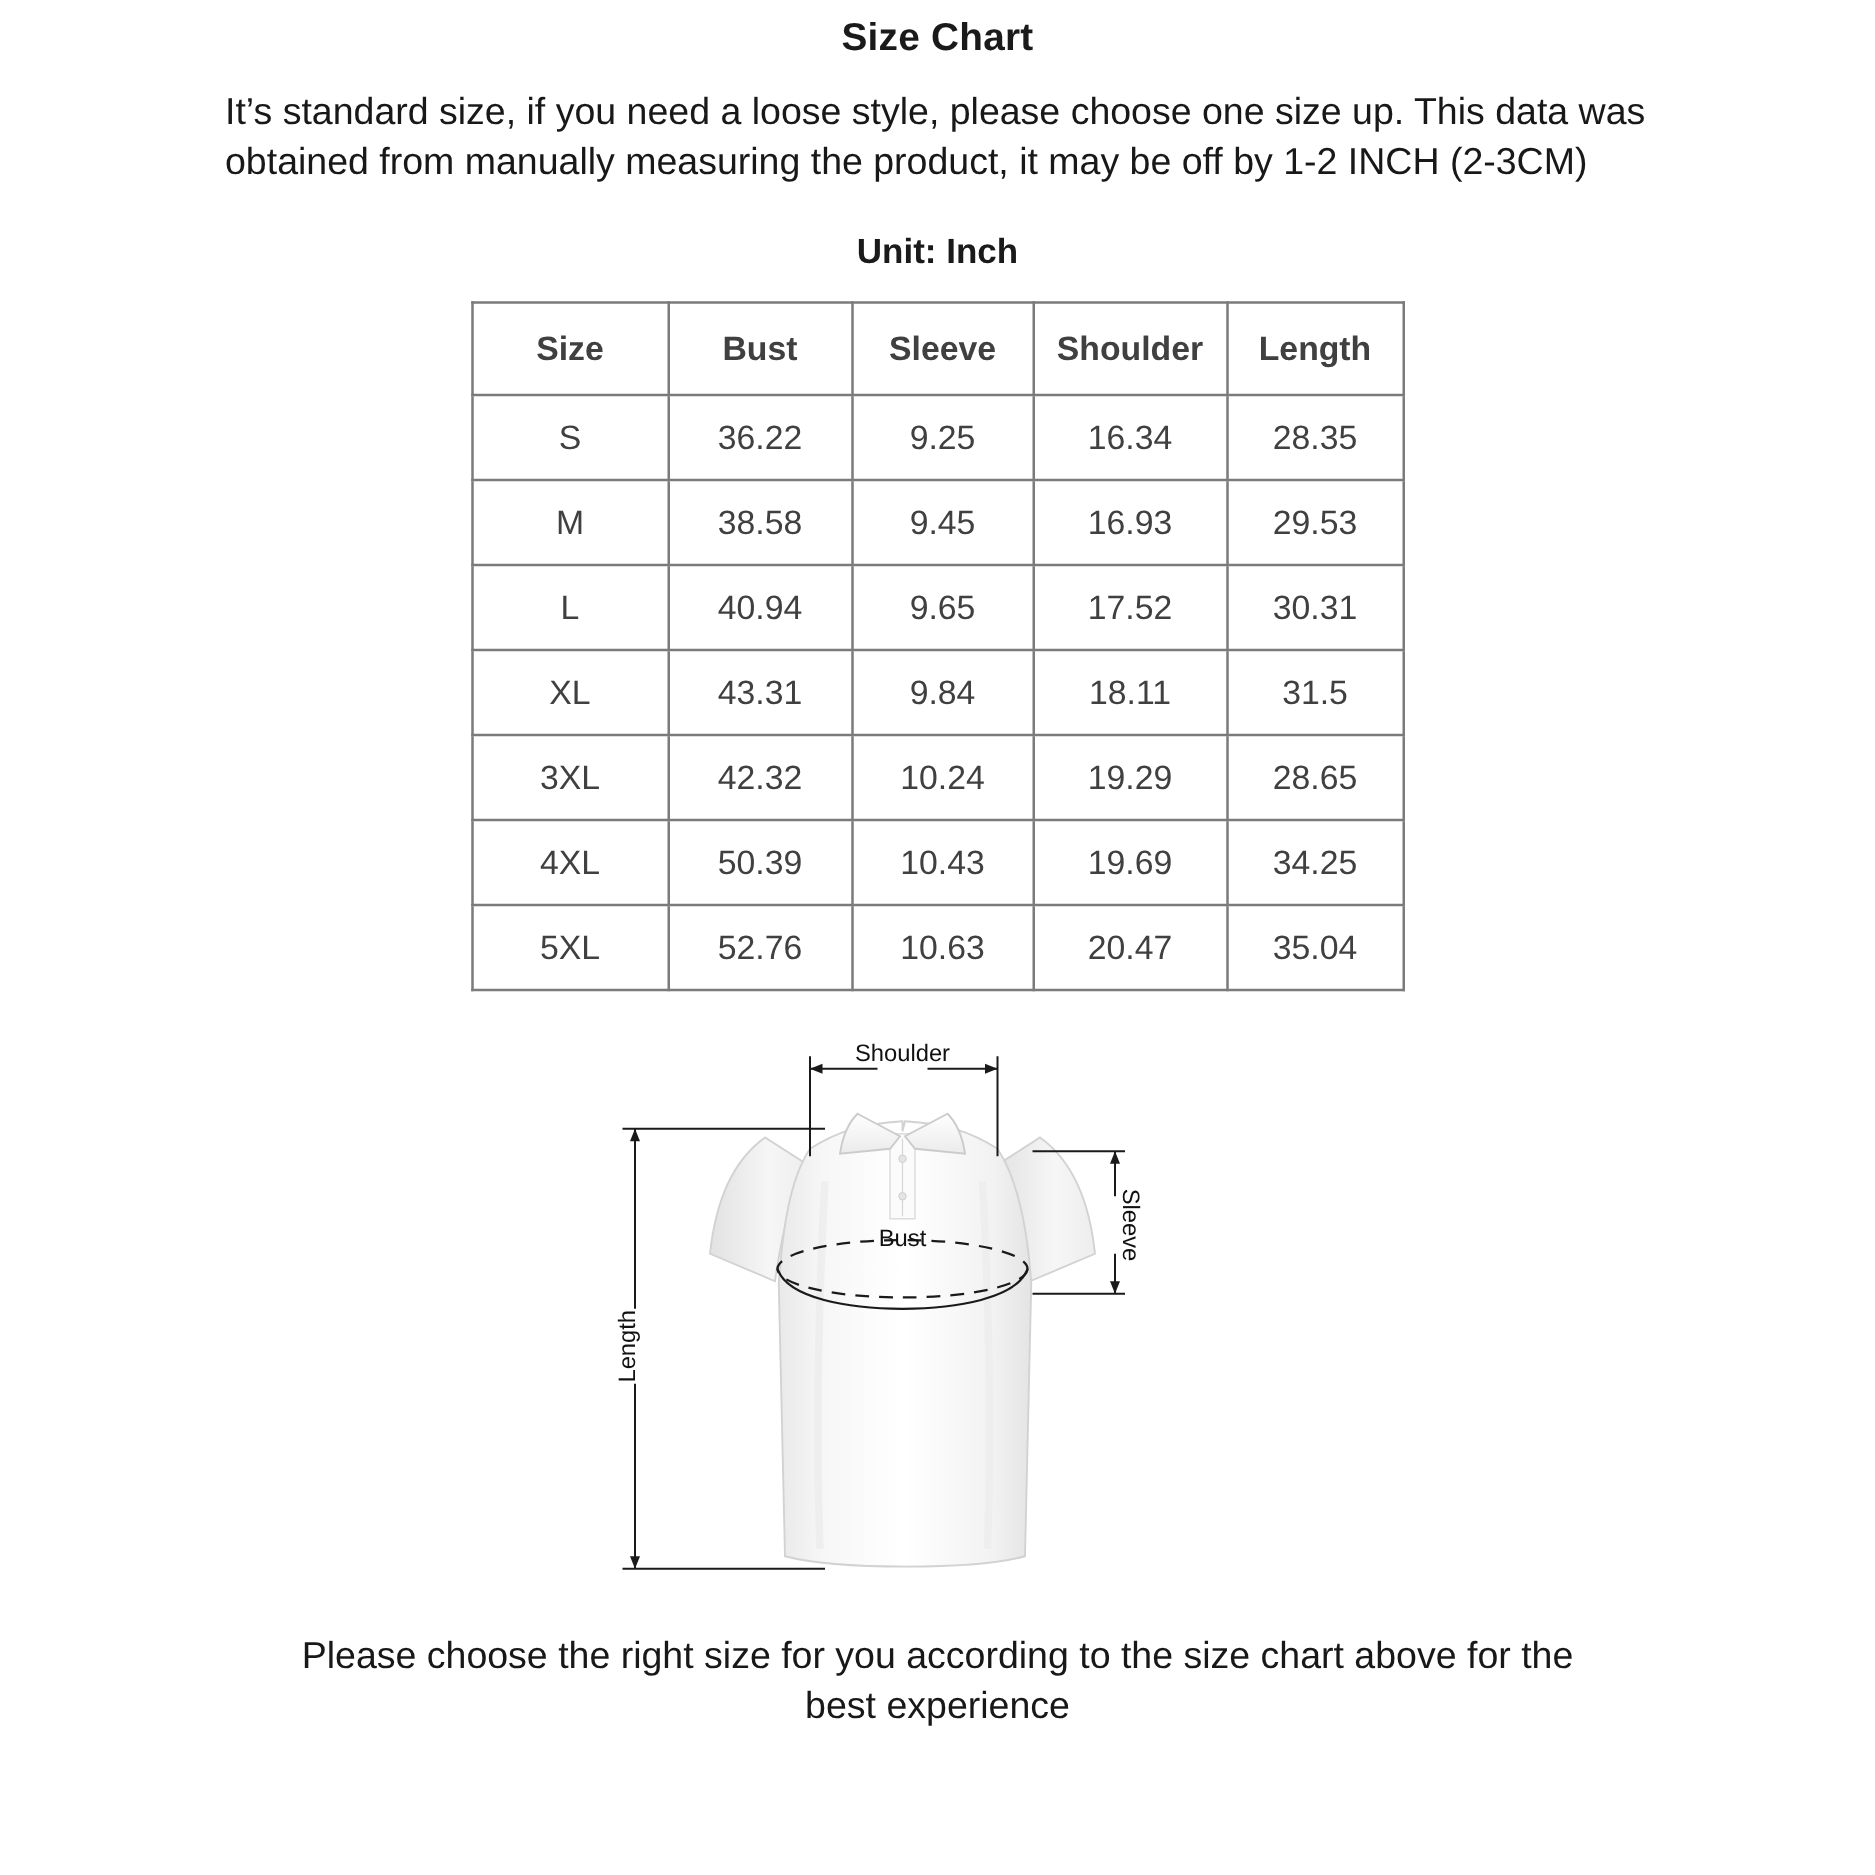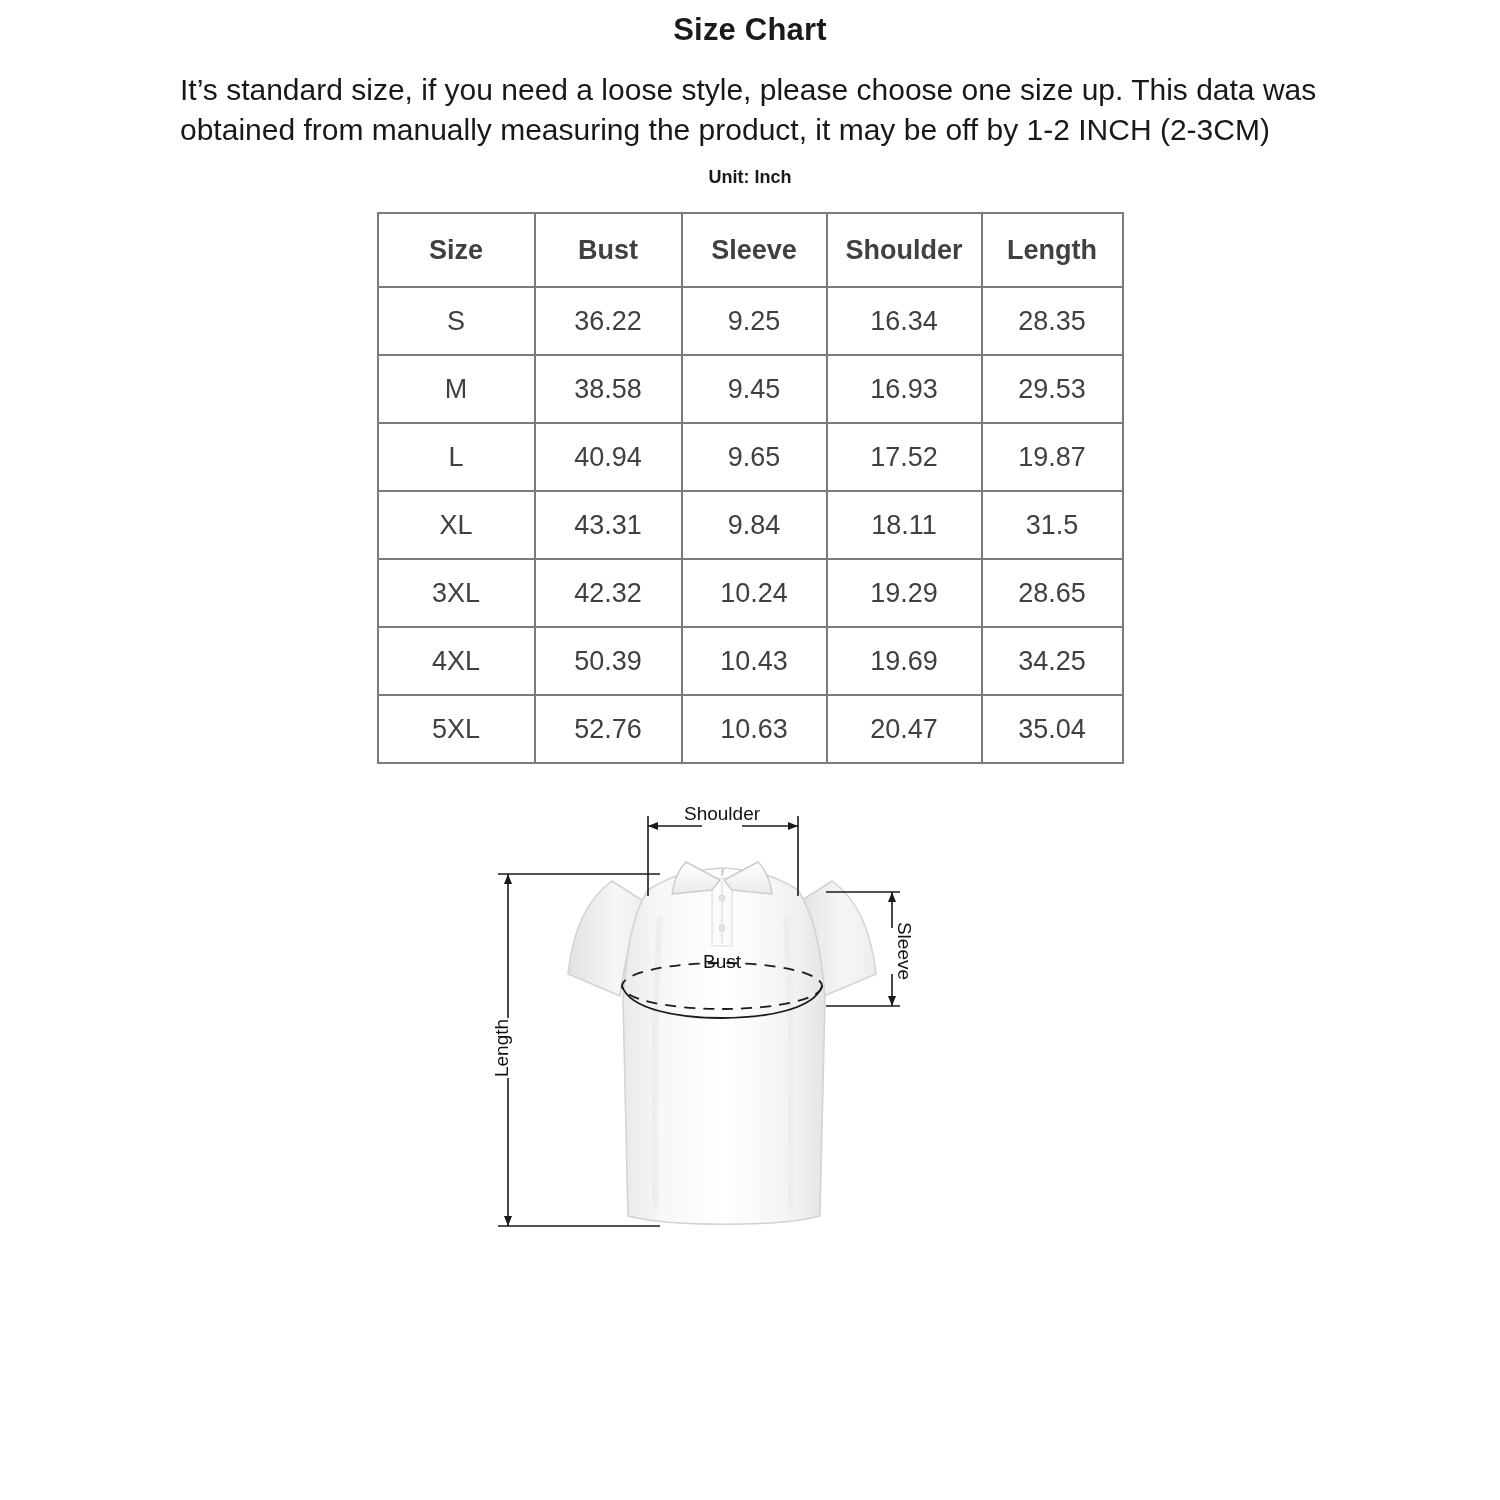--- a/index.html
+++ b/index.html
@@ -32,22 +32,22 @@
   }
   .intro {
     margin-top: 22px;
     font-size: 30px;
     line-height: 1.32;
     text-align: left;
     width: 1140px;
     color: #181818;
   }
   .unit {
-    margin-top: 18px;
-    font-size: 18px;
+    margin-top: 36px;
+    font-size: 28px;
     font-weight: bold;
   }
   table.size-table {
     margin-top: 24px;
     border-collapse: collapse;
     width: 745px;
     table-layout: fixed;
   }
   table.size-table th, table.size-table td {
     border: 2px solid #7b7b7b;
@@ -128,21 +128,21 @@
         <td>38.58</td>
         <td>9.45</td>
         <td>16.93</td>
         <td>29.53</td>
       </tr>
       <tr>
         <td>L</td>
         <td>40.94</td>
         <td>9.65</td>
         <td>17.52</td>
-        <td>19.87</td>
+        <td>30.31</td>
       </tr>
       <tr>
         <td>XL</td>
         <td>43.31</td>
         <td>9.84</td>
         <td>18.11</td>
         <td>31.5</td>
       </tr>
       <tr>
         <td>3XL</td>
@@ -234,14 +234,15 @@
       <line x1="18" y1="88" x2="180" y2="88" stroke="#1a1a1a" stroke-width="1.6"></line>
       <line x1="18" y1="440" x2="180" y2="440" stroke="#1a1a1a" stroke-width="1.6"></line>
       <line x1="28" y1="88" x2="28" y2="232" stroke="#1a1a1a" stroke-width="1.6"></line>
       <line x1="28" y1="292" x2="28" y2="440" stroke="#1a1a1a" stroke-width="1.6"></line>
       <polygon points="28,88 24,98 32,98" fill="#1a1a1a"></polygon>
       <polygon points="28,440 24,430 32,430" fill="#1a1a1a"></polygon>
       <text x="28" y="262" text-anchor="middle" font-family="Liberation Sans, sans-serif" font-size="19" fill="#111" transform="rotate(-90 28 262)">Length</text>
     </svg>
   </div>
 
+  <div class="footer">Please choose the right size for you according to the size chart above for the best experience</div>
 
 </div>
 
 </body></html>

